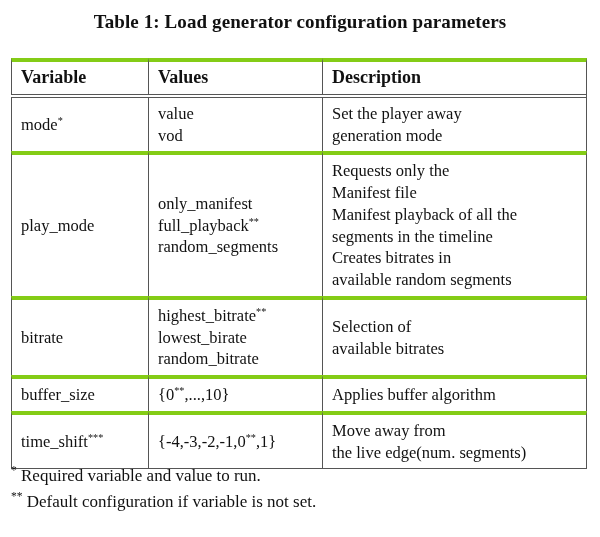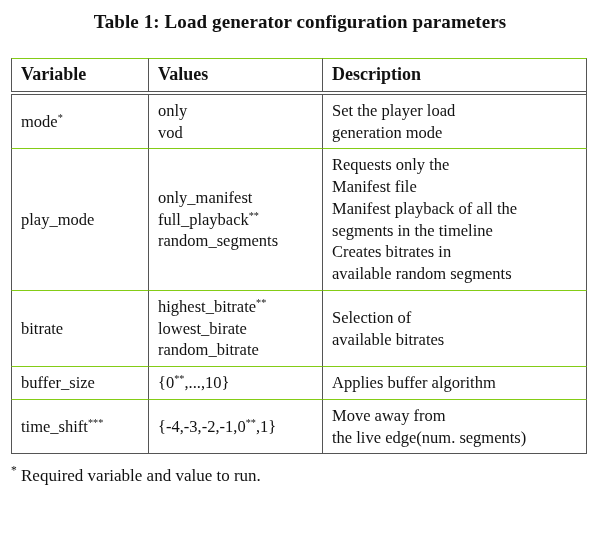--- a/index.html
+++ b/index.html
@@ -42,21 +42,21 @@
     table-layout: fixed;
     font-size: 16.5px;
   }
   table.params col.c-var   { width: 137px; }
   table.params col.c-val   { width: 174px; }
   table.params col.c-desc  { width: 265px; }
 
   table.params th,
   table.params td {
     border-left: 1px solid #555;
-    border-top: 1px solid #84cc16;
+    border-top: 4px solid #84cc16;
     padding: 5px 9px;
     vertical-align: middle;
     text-align: left;
     line-height: 1.32;
     word-wrap: break-word;
   }
   table.params th:last-child,
   table.params td:last-child {
     border-right: 1px solid #555;
     margin-left: 26px;
@@ -140,27 +140,27 @@
           <td></td>
           <td></td>
           <td></td>
         </tr>
       </tbody>
       <tbody class="body-grid" id="tbody">
           <tr>
             <td class="var">mode<sup>*</sup></td>
             <td class="val">
               <span class="cell-lines">
-                <span class="ln">only</span>
+                <span class="ln">value</span>
                 <span class="ln">vod</span>
               </span>
             </td>
             <td class="desc">
               <span class="cell-lines">
-                <span class="ln">Set the player load</span>
+                <span class="ln">Set the player away</span>
                 <span class="ln">generation mode</span>
               </span>
             </td>
           </tr>
           <tr>
             <td class="var">play_mode</td>
             <td class="val">
               <span class="cell-lines">
                 <span class="ln">only_manifest</span>
                 <span class="ln">full_playback<sup>**</sup></span>
@@ -220,15 +220,16 @@
                 <span class="ln">the live edge(num. segments)</span>
               </span>
             </td>
           </tr>
         </tbody>
     </table>
   </div>
 
   <div class="notes" id="notes">
       <span class="note"><span class="mark">*</span> Required variable and value to run.</span>
+      <span class="note"><span class="mark">**</span> Default configuration if variable is not set.</span>
     </div>
 
 </div>
 
 </body></html>

